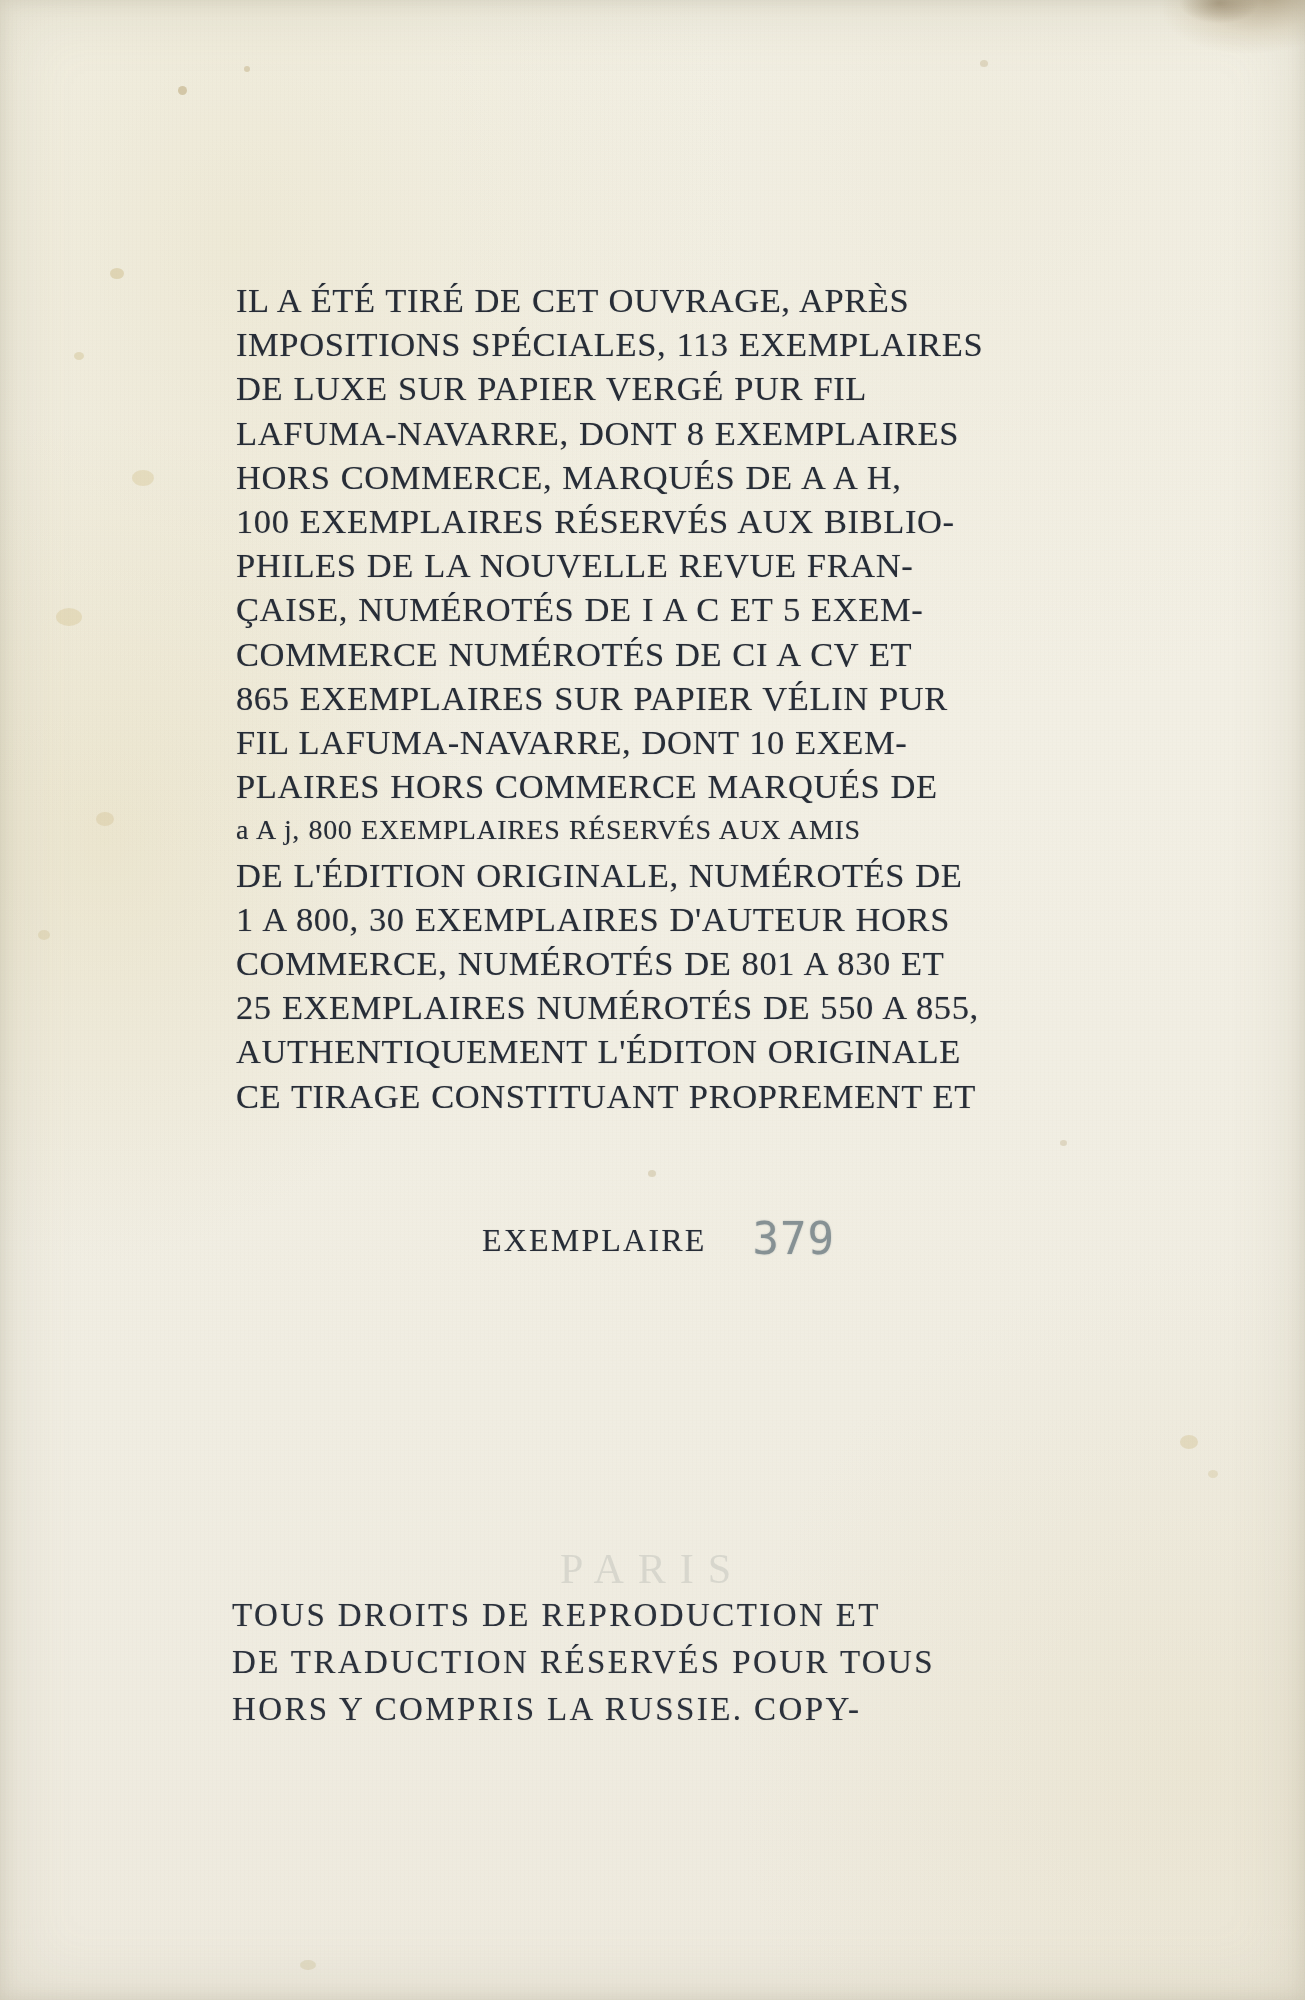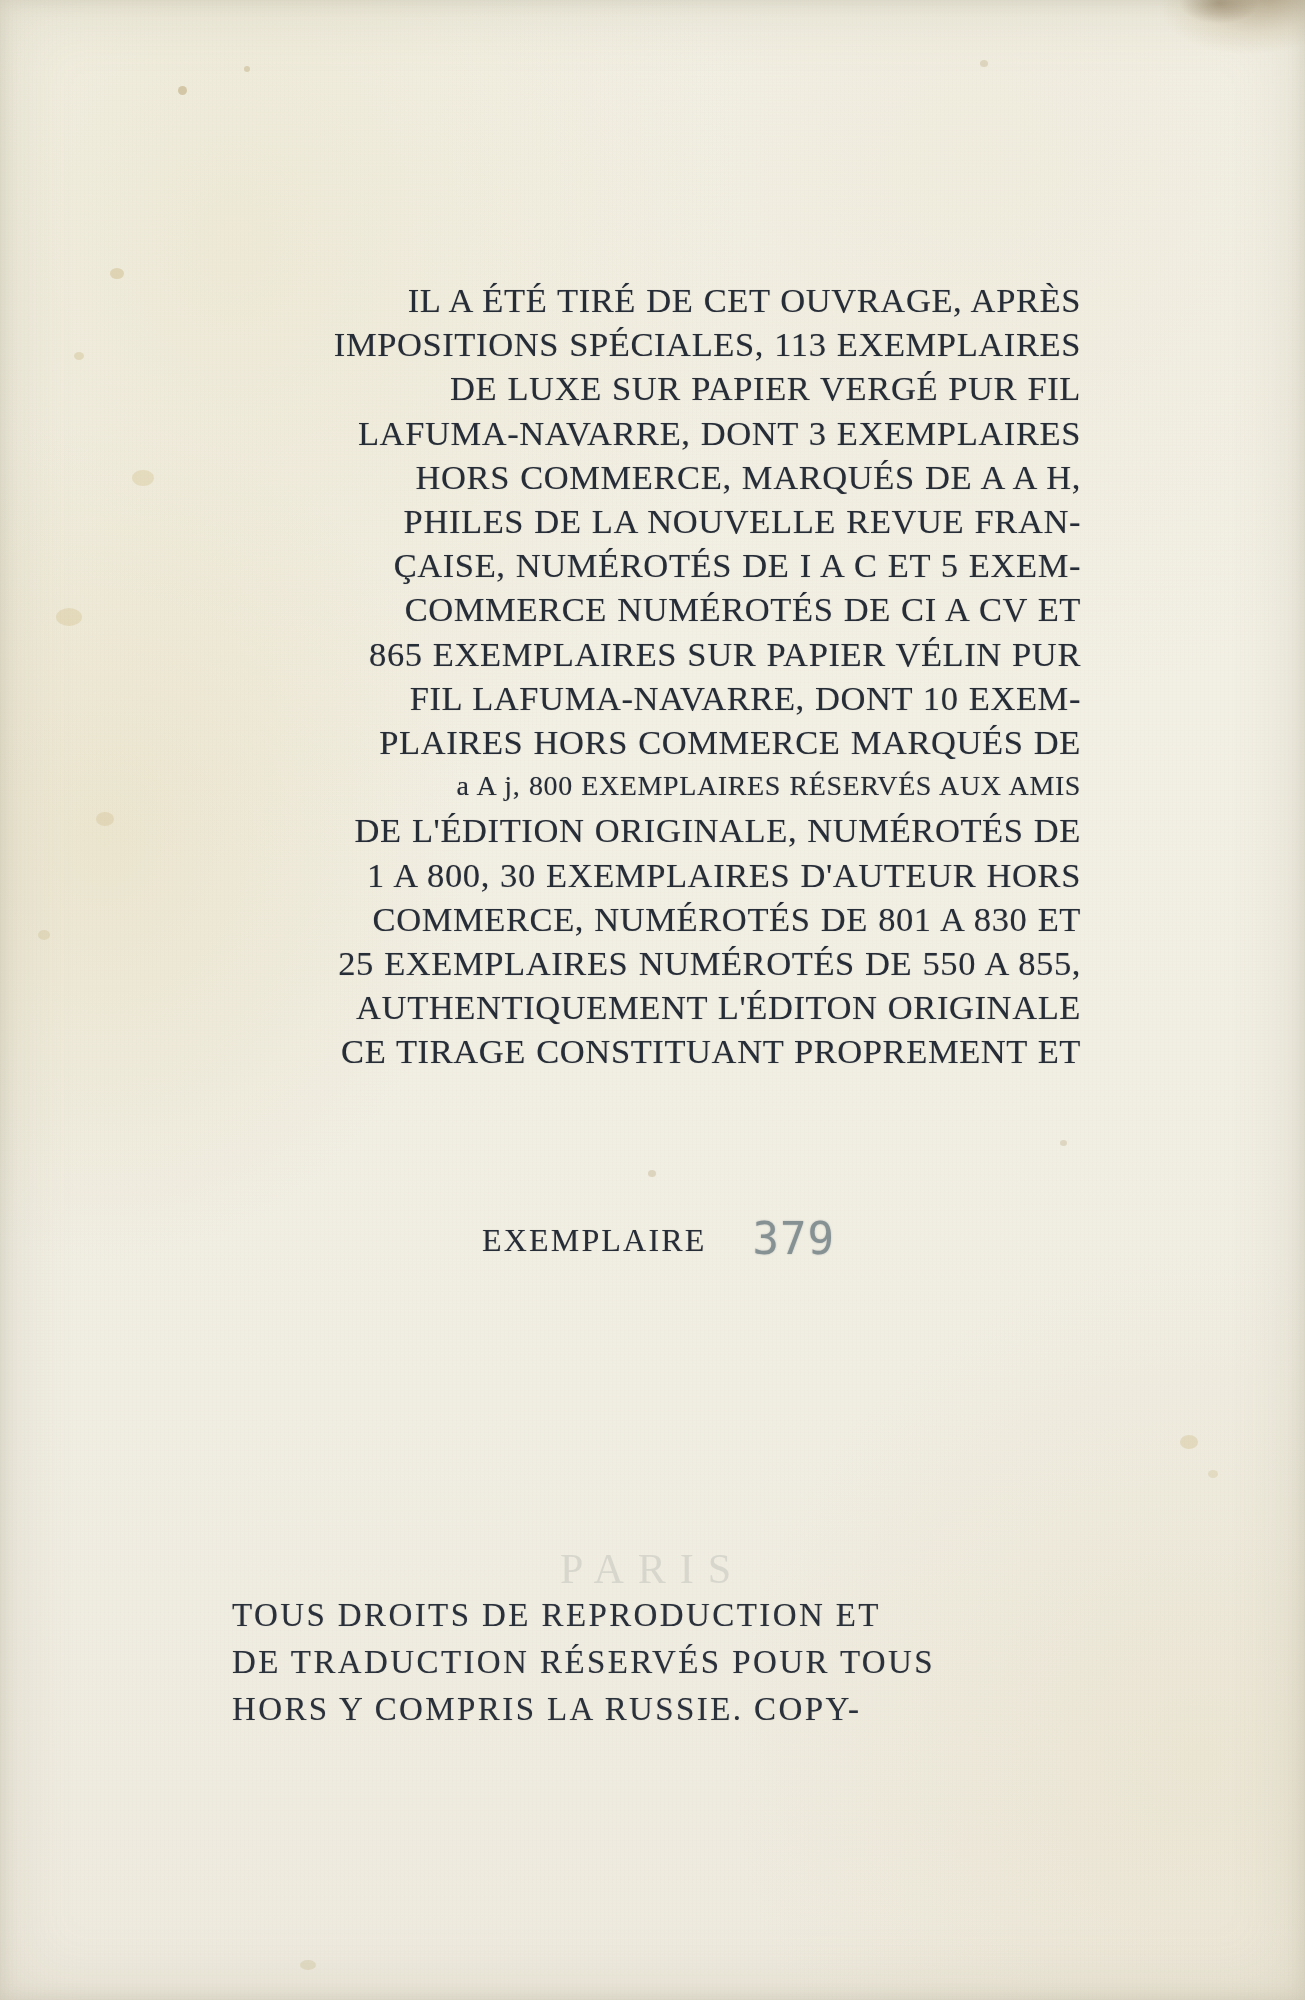--- a/index.html
+++ b/index.html
@@ -94,21 +94,21 @@
     word-spacing: 1px;
     color: #272d37;
     text-shadow: 0 0 1px rgba(40,48,60,0.35);
   }
   #colophon .line {
     display: block;
     white-space: nowrap;
   }
   #colophon .line.just {
     display: flex;
-    justify-content: flex-end;
+    justify-content: flex-start;
   }
   #colophon .small {
     font-size: 28px;
   }
 
   
   #exemplaire-row {
     position: absolute;
     left: 236px;
     top: 1215px;
@@ -187,24 +187,27 @@
     <span class="line just">
         <span>IL A ÉTÉ TIRÉ DE CET OUVRAGE, APRÈS</span>
       </span>
     <span class="line just">
         <span>IMPOSITIONS SPÉCIALES, 113 EXEMPLAIRES</span>
       </span>
     <span class="line just">
         <span>DE LUXE SUR PAPIER VERGÉ PUR FIL</span>
       </span>
     <span class="line just">
-        <span>LAFUMA-NAVARRE, DONT 3 EXEMPLAIRES</span>
+        <span>LAFUMA-NAVARRE, DONT 8 EXEMPLAIRES</span>
       </span>
     <span class="line just">
         <span>HORS COMMERCE, MARQUÉS DE A A H,</span>
+      </span>
+    <span class="line just">
+        <span>100 EXEMPLAIRES RÉSERVÉS AUX BIBLIO-</span>
       </span>
     <span class="line just">
         <span>PHILES DE LA NOUVELLE REVUE FRAN-</span>
       </span>
     <span class="line just">
         <span>ÇAISE, NUMÉROTÉS DE I A C ET 5 EXEM-</span>
       </span>
     <span class="line just">
         <span>COMMERCE NUMÉROTÉS DE CI A CV ET</span>
       </span>

